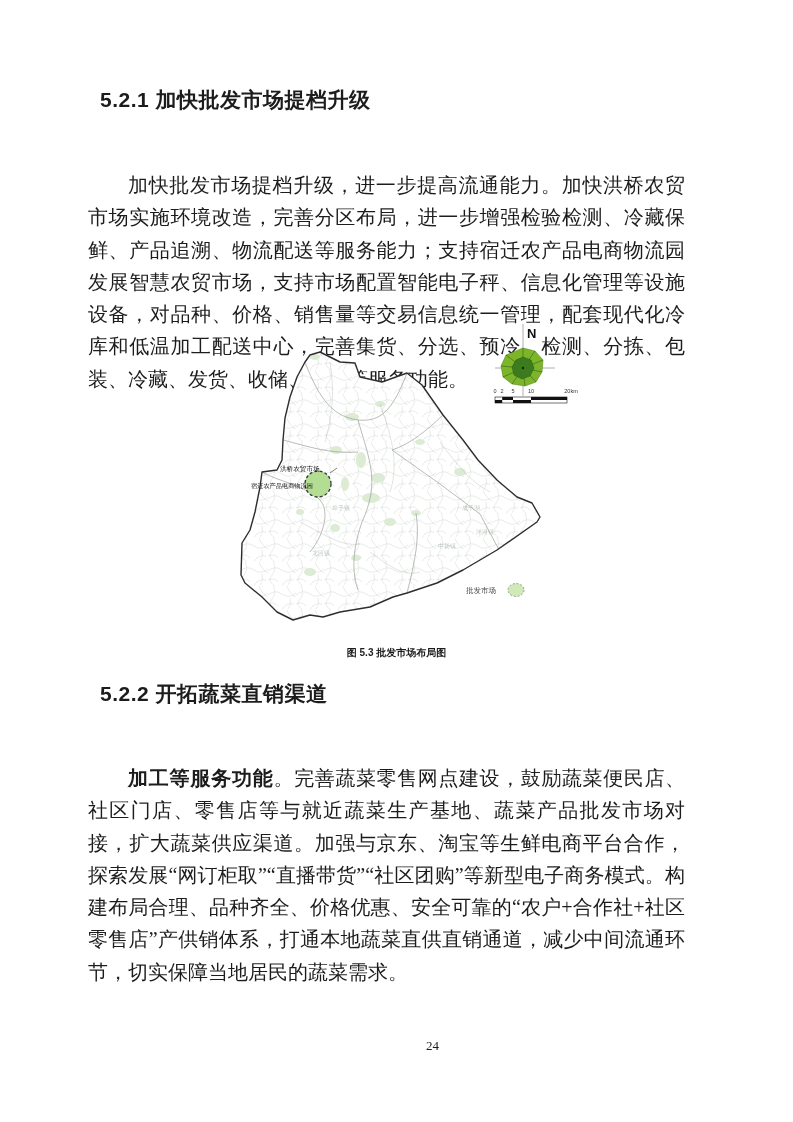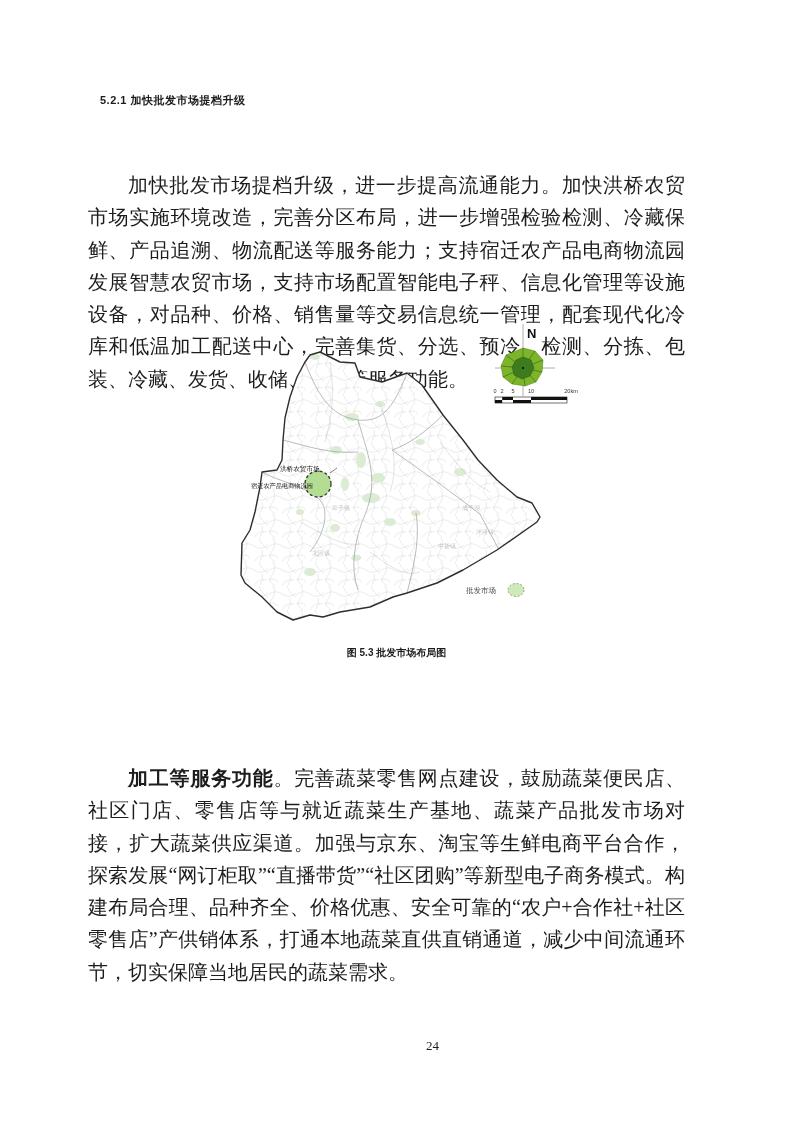--- a/index.html
+++ b/index.html
@@ -8,21 +8,21 @@
     width:793px;height:1122px;
     margin:0 auto;
     background:#ffffff;
     font-family:"Liberation Serif","DejaVu Serif",serif;
     color:#1c1c1c;
     overflow:hidden;
   }
   .h-sec{
     position:absolute;left:100px;width:600px;
     font-family:"Liberation Sans","DejaVu Sans",sans-serif;
-    font-weight:bold;font-size:11px;line-height:24px;
+    font-weight:bold;font-size:21px;line-height:24px;
     letter-spacing:0.5px;
   }
   .bodyblock{
     position:absolute;left:88px;width:597px;
     font-size:20px;line-height:32.3px;
     text-align:justify;
     margin-top:48px;
   }
   .bodyblock p{margin:0;text-indent:2em;}
   .bodyblock .lead{font-weight:bold;font-family:"Liberation Sans","DejaVu Sans",sans-serif;letter-spacing:0.2px;}
@@ -168,20 +168,21 @@
 
       <g>
         <text x="226" y="271" font-size="7.5" fill="#4a4a4a">批发市场</text>
         <ellipse cx="276" cy="268" rx="8" ry="6.5" fill="#cfe9b8" stroke="#8aa080" stroke-width="0.9" stroke-dasharray="2.2 1.6"></ellipse>
       </g>
     </svg>
   </div>
 
   <div class="caption">图 5.3 批发市场布局图</div>
 
+  <div class="h-sec" style="top:682px;">5.2.2 开拓蔬菜直销渠道</div>
 
   <div class="bodyblock" style="top:714px;">
     <p><span class="lead">加工等服务功能</span><span>。完善蔬菜零售网点建设，鼓励蔬菜便民店、社区门店、零售店等与就近蔬菜生产基地、蔬菜产品批发市场对接，扩大蔬菜供应渠道。加强与京东、淘宝等生鲜电商平台合作，探索发展“网订柜取”“直播带货”“社区团购”等新型电子商务模式。构建布局合理、品种齐全、价格优惠、安全可靠的“农户+合作社+社区零售店”产供销体系，打通本地蔬菜直供直销通道，减少中间流通环节，切实保障当地居民的蔬菜需求。</span></p>
   </div>
 
   <div class="pagenum">24</div>
 
 </div>
 
 </body></html>

